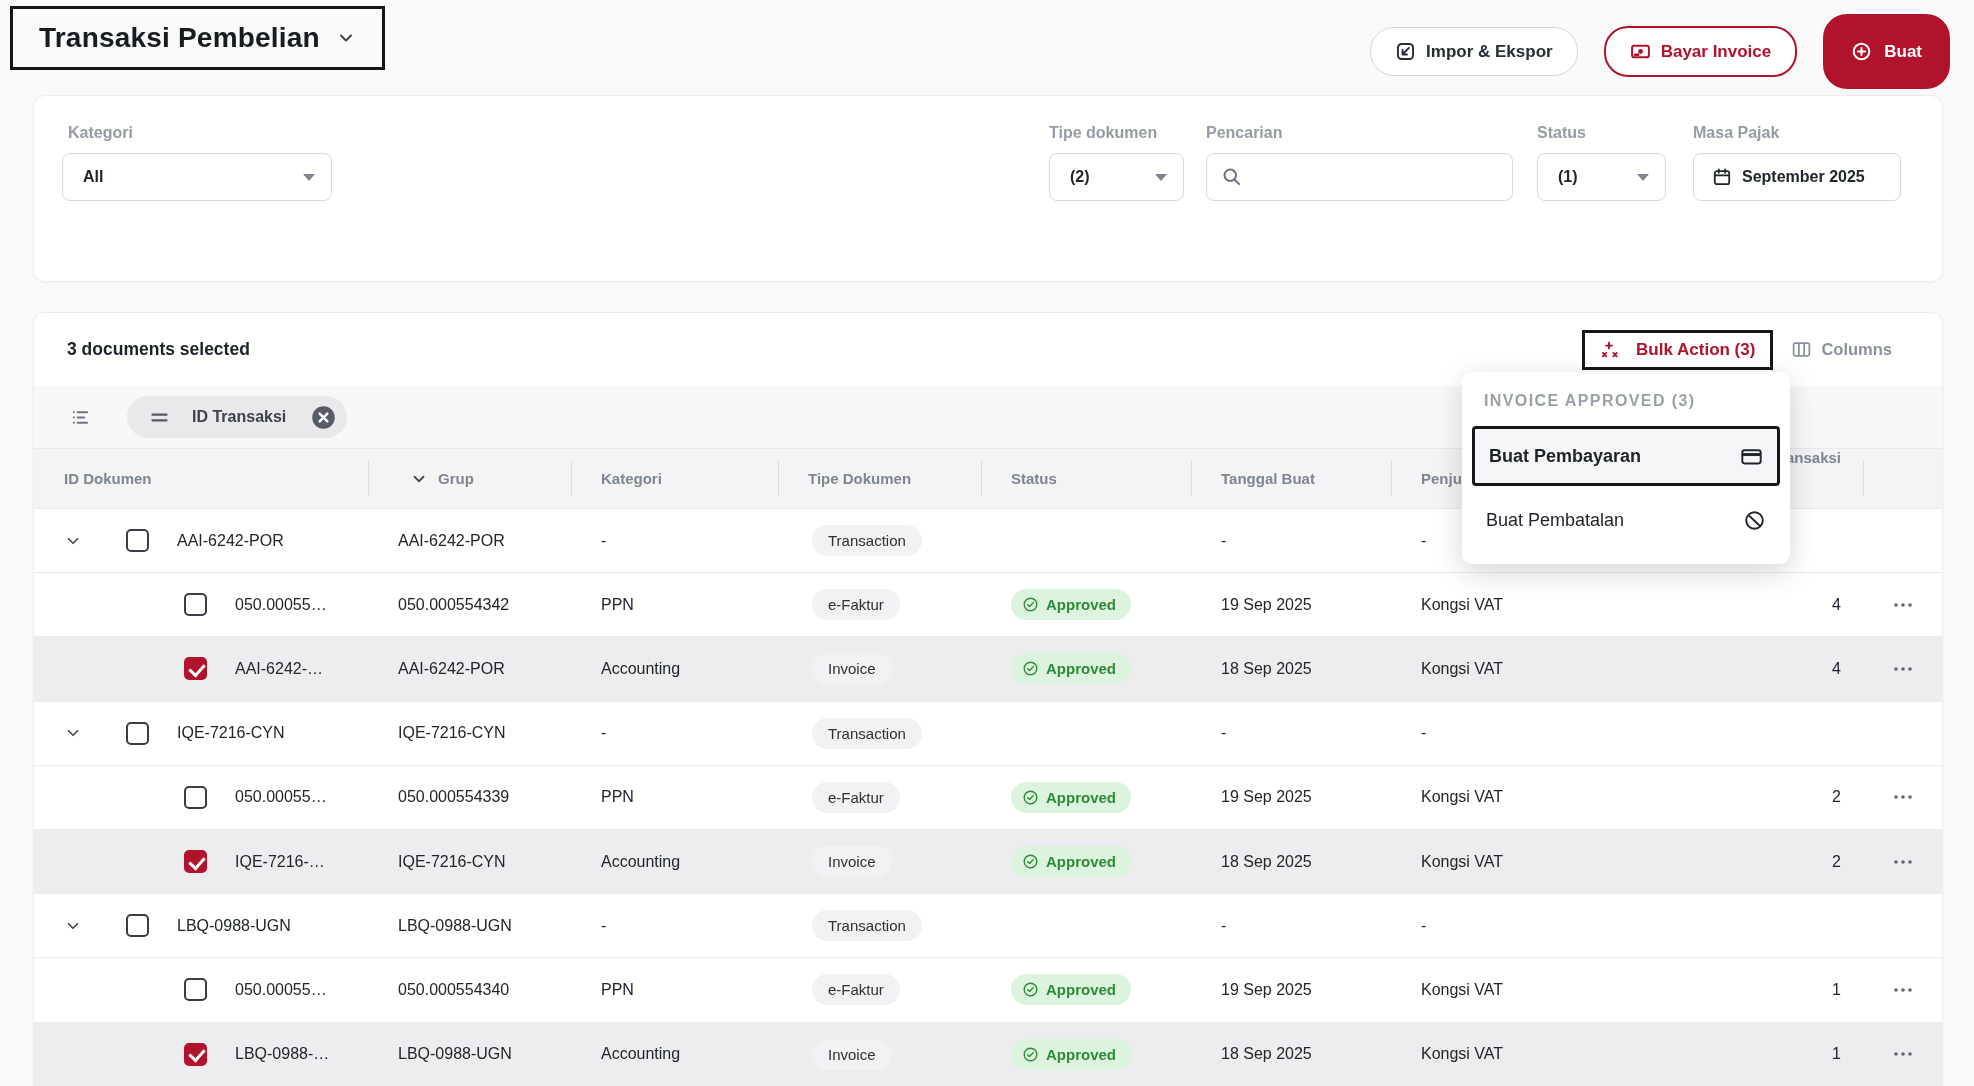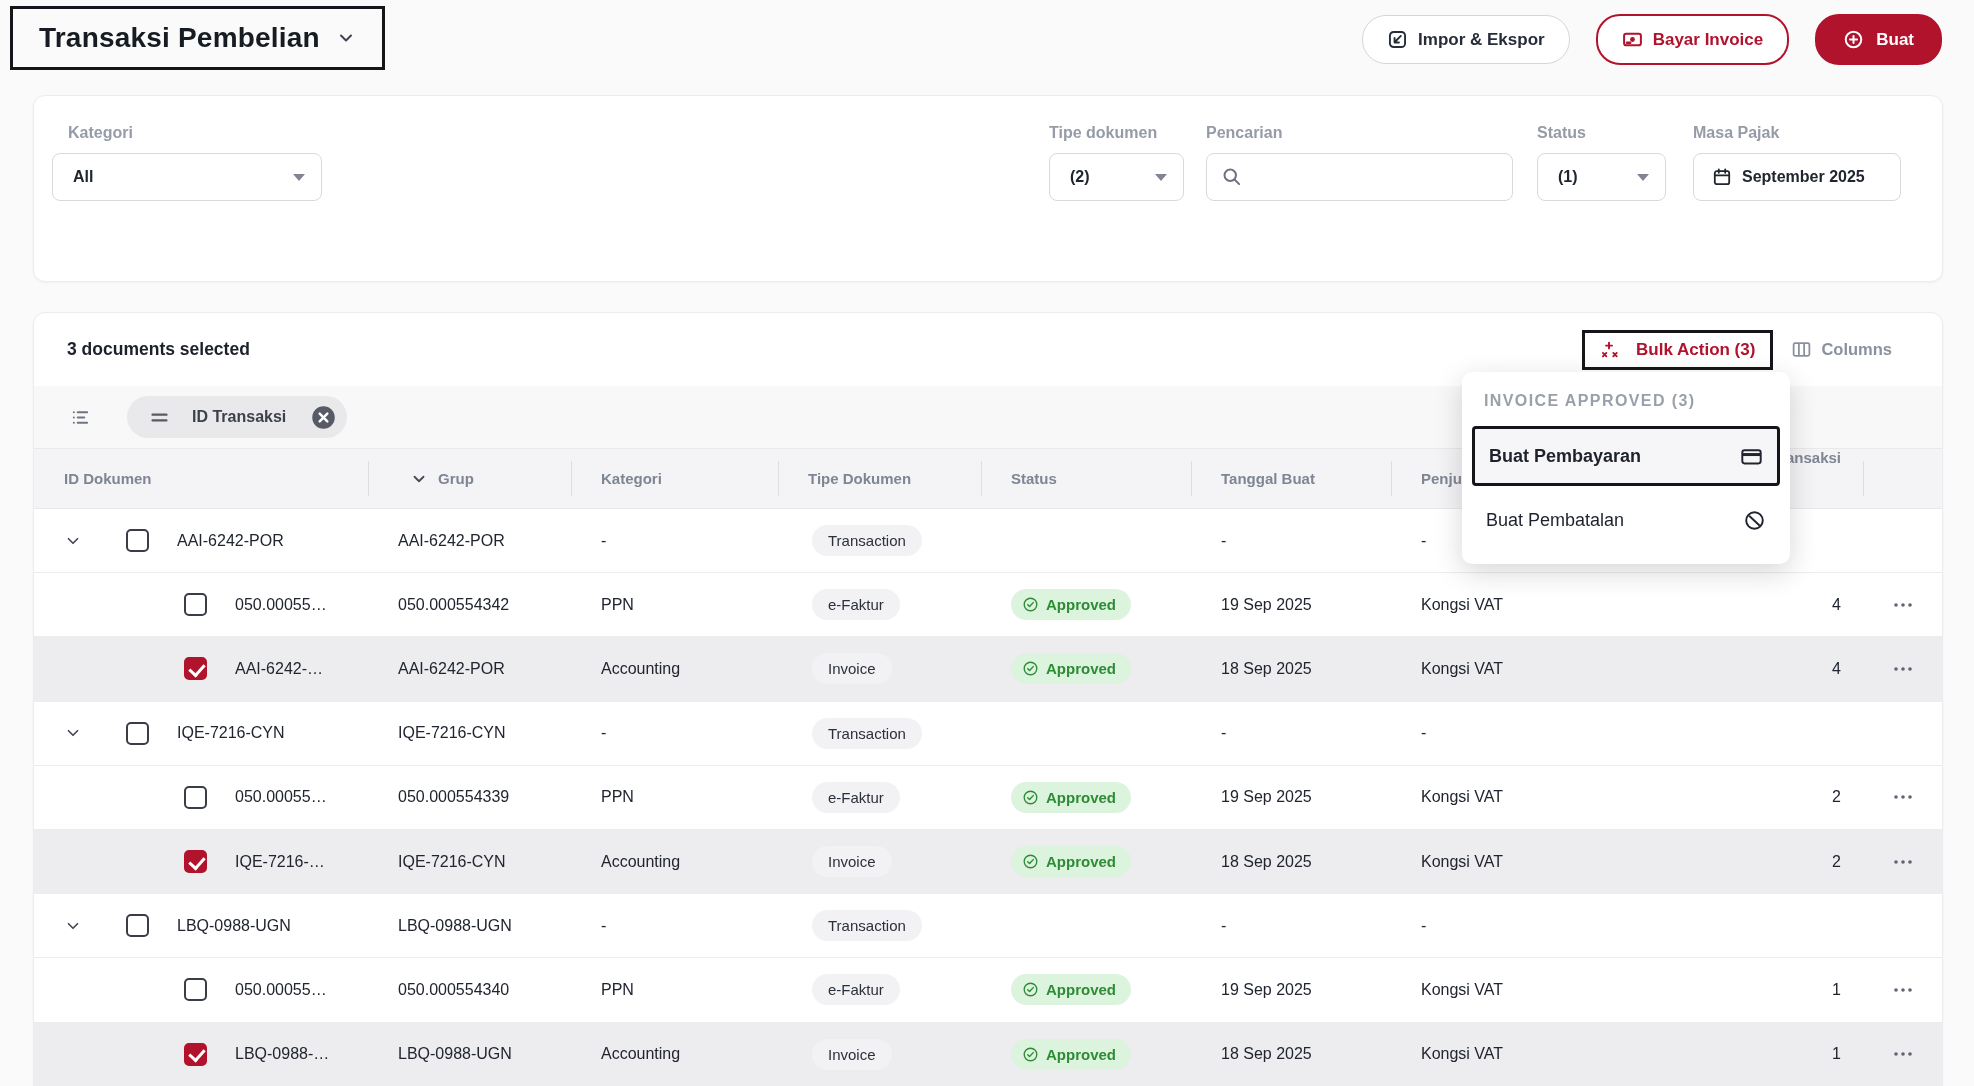--- a/index.html
+++ b/index.html
@@ -8,26 +8,26 @@
     background:#fafafa;font-family:"Liberation Sans",sans-serif;color:#20252f;
     -webkit-font-smoothing:antialiased;
   }
   svg{display:block;}
   
   .title-box{
     position:absolute;left:10px;top:6px;display:inline-flex;align-items:center;gap:16px;
     padding:13px 26px;border:3px solid #14161a;background:transparent;cursor:pointer;
   }
   .title-box .title{font-size:28px;font-weight:800;color:#171b22;letter-spacing:.2px;}
-  .hdr-actions{position:absolute;top:14px;right:32px;display:flex;align-items:center;gap:26px;justify-content:space-between;}
+  .hdr-actions{position:absolute;top:14px;right:24px;display:flex;align-items:center;gap:26px;justify-content:space-between;}
   .btn{display:inline-flex;align-items:center;gap:10px;height:47px;border-radius:24px;
        font-size:17px;font-weight:700;padding:0 24px;cursor:pointer;white-space:nowrap;}
   .btn-neutral{background:#fff;border:1.5px solid #d4d6da;color:#262c38;}
   .btn-outline-red{background:#fff;border:2px solid #b1122c;color:#b1122c;}
-  .btn-solid-red{background:#b1122c;border:2px solid #b1122c;color:#fff;padding:0 26px;gap:12px;}
+  .btn-solid-red{background:#b1122c;border:2px solid #b1122c;color:#fff;padding:12px 26px;gap:12px;}
   
   .card{background:#fff;border:1px solid #ececee;border-radius:12px;box-shadow:0 1px 3px rgba(20,22,26,.04);}
   .filter-card{position:absolute;left:33px;top:95px;width:1908px;height:185px;}
   .f-label{position:absolute;top:28px;font-size:16px;font-weight:700;color:#959ba7;}
   .f-field{position:absolute;top:57px;height:48px;border:1.5px solid #d7d9de;border-radius:8px;
            background:#fff;display:flex;align-items:center;box-sizing:border-box;font-size:16px;font-weight:700;color:#20252f;}
   .f-select{justify-content:space-between;padding:0 16px 0 20px;cursor:pointer;}
   .caret{width:0;height:0;border-left:6px solid transparent;border-right:6px solid transparent;border-top:7px solid #7f8591;}
   .f-search{padding:0 14px;gap:8px;}
   .f-search input{border:none;outline:none;flex:1;font:inherit;font-weight:500;background:transparent;}
@@ -113,21 +113,21 @@
           <circle cx="10" cy="10" r="7.4" fill="none" stroke="#fff" stroke-width="1.9"></circle>
           <path d="M10 6.6v6.8M6.6 10h6.8" stroke="#fff" stroke-width="1.9" stroke-linecap="round"></path>
         </svg>
     </span>
     <span>Buat</span>
   </div>
 </div>
 
 <div class="card filter-card">
   <span class="f-label" style="left:34px">Kategori</span>
-  <div class="f-field f-select" style="left:18px;width:270px">
+  <div class="f-field f-select" style="left:28px;width:270px">
     <span>All</span>
     <span class="caret"></span>
   </div>
 
   <span class="f-label" style="left:1015px">Tipe dokumen</span>
   <div class="f-field f-select" style="left:1015px;width:135px">
     <span>(2)</span>
     <span class="caret"></span>
   </div>
 

